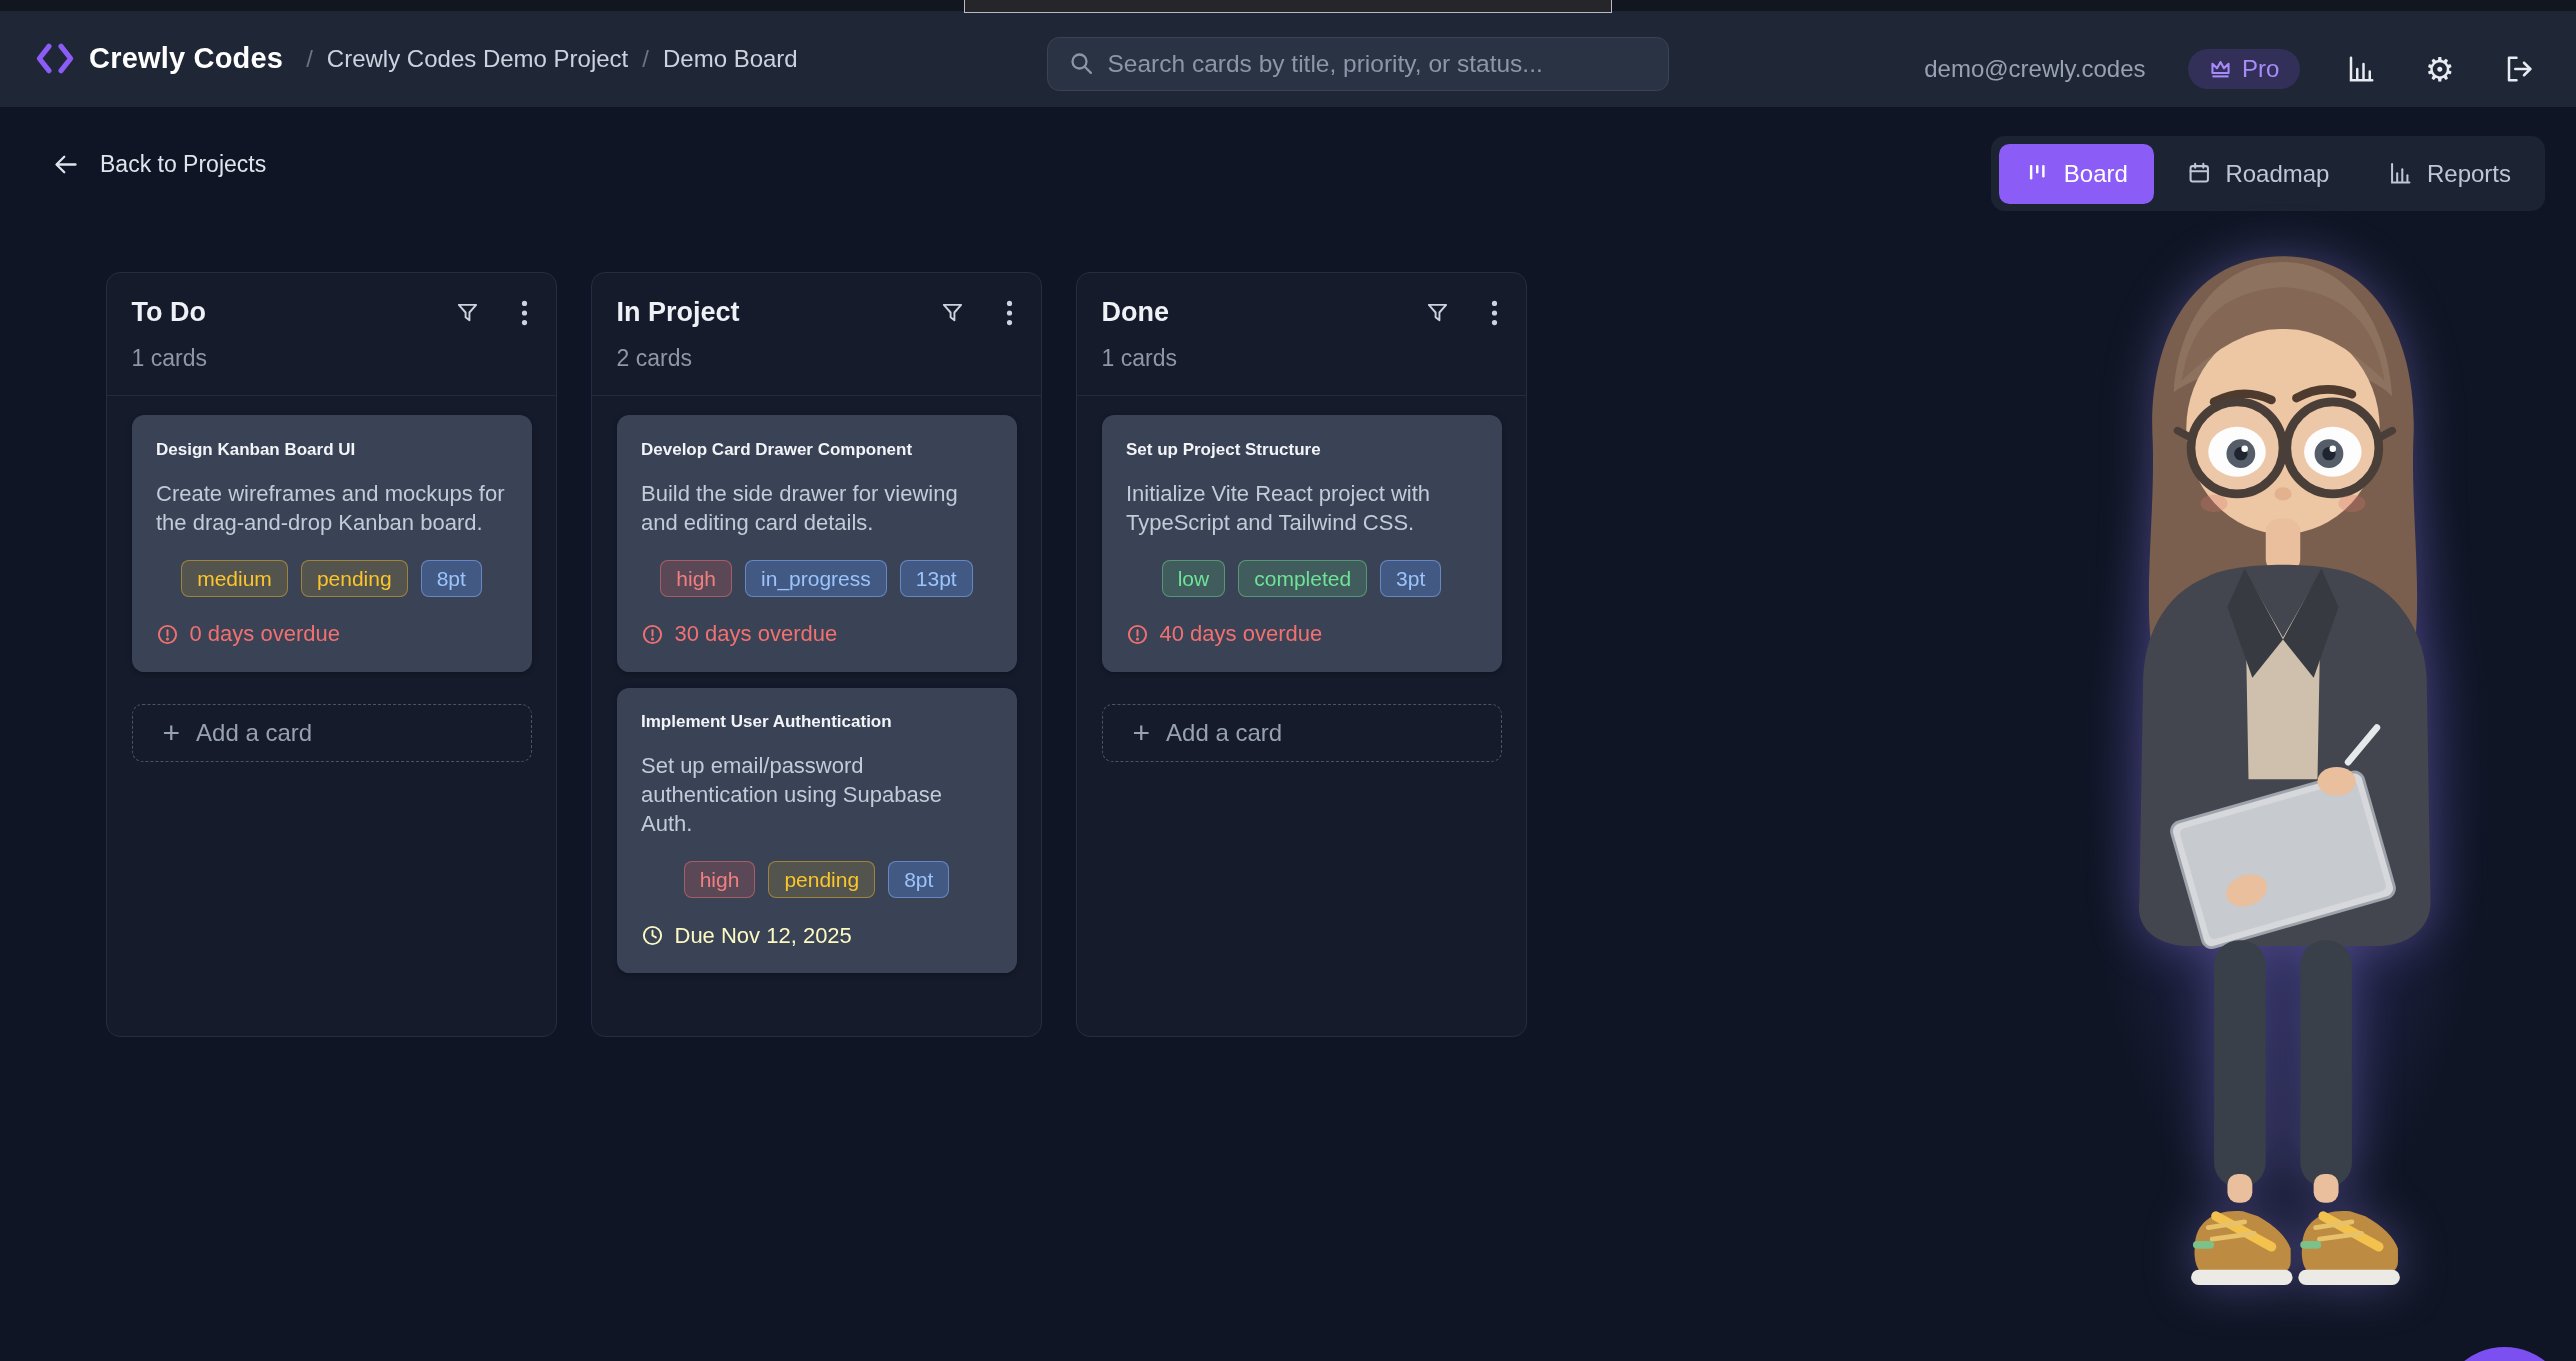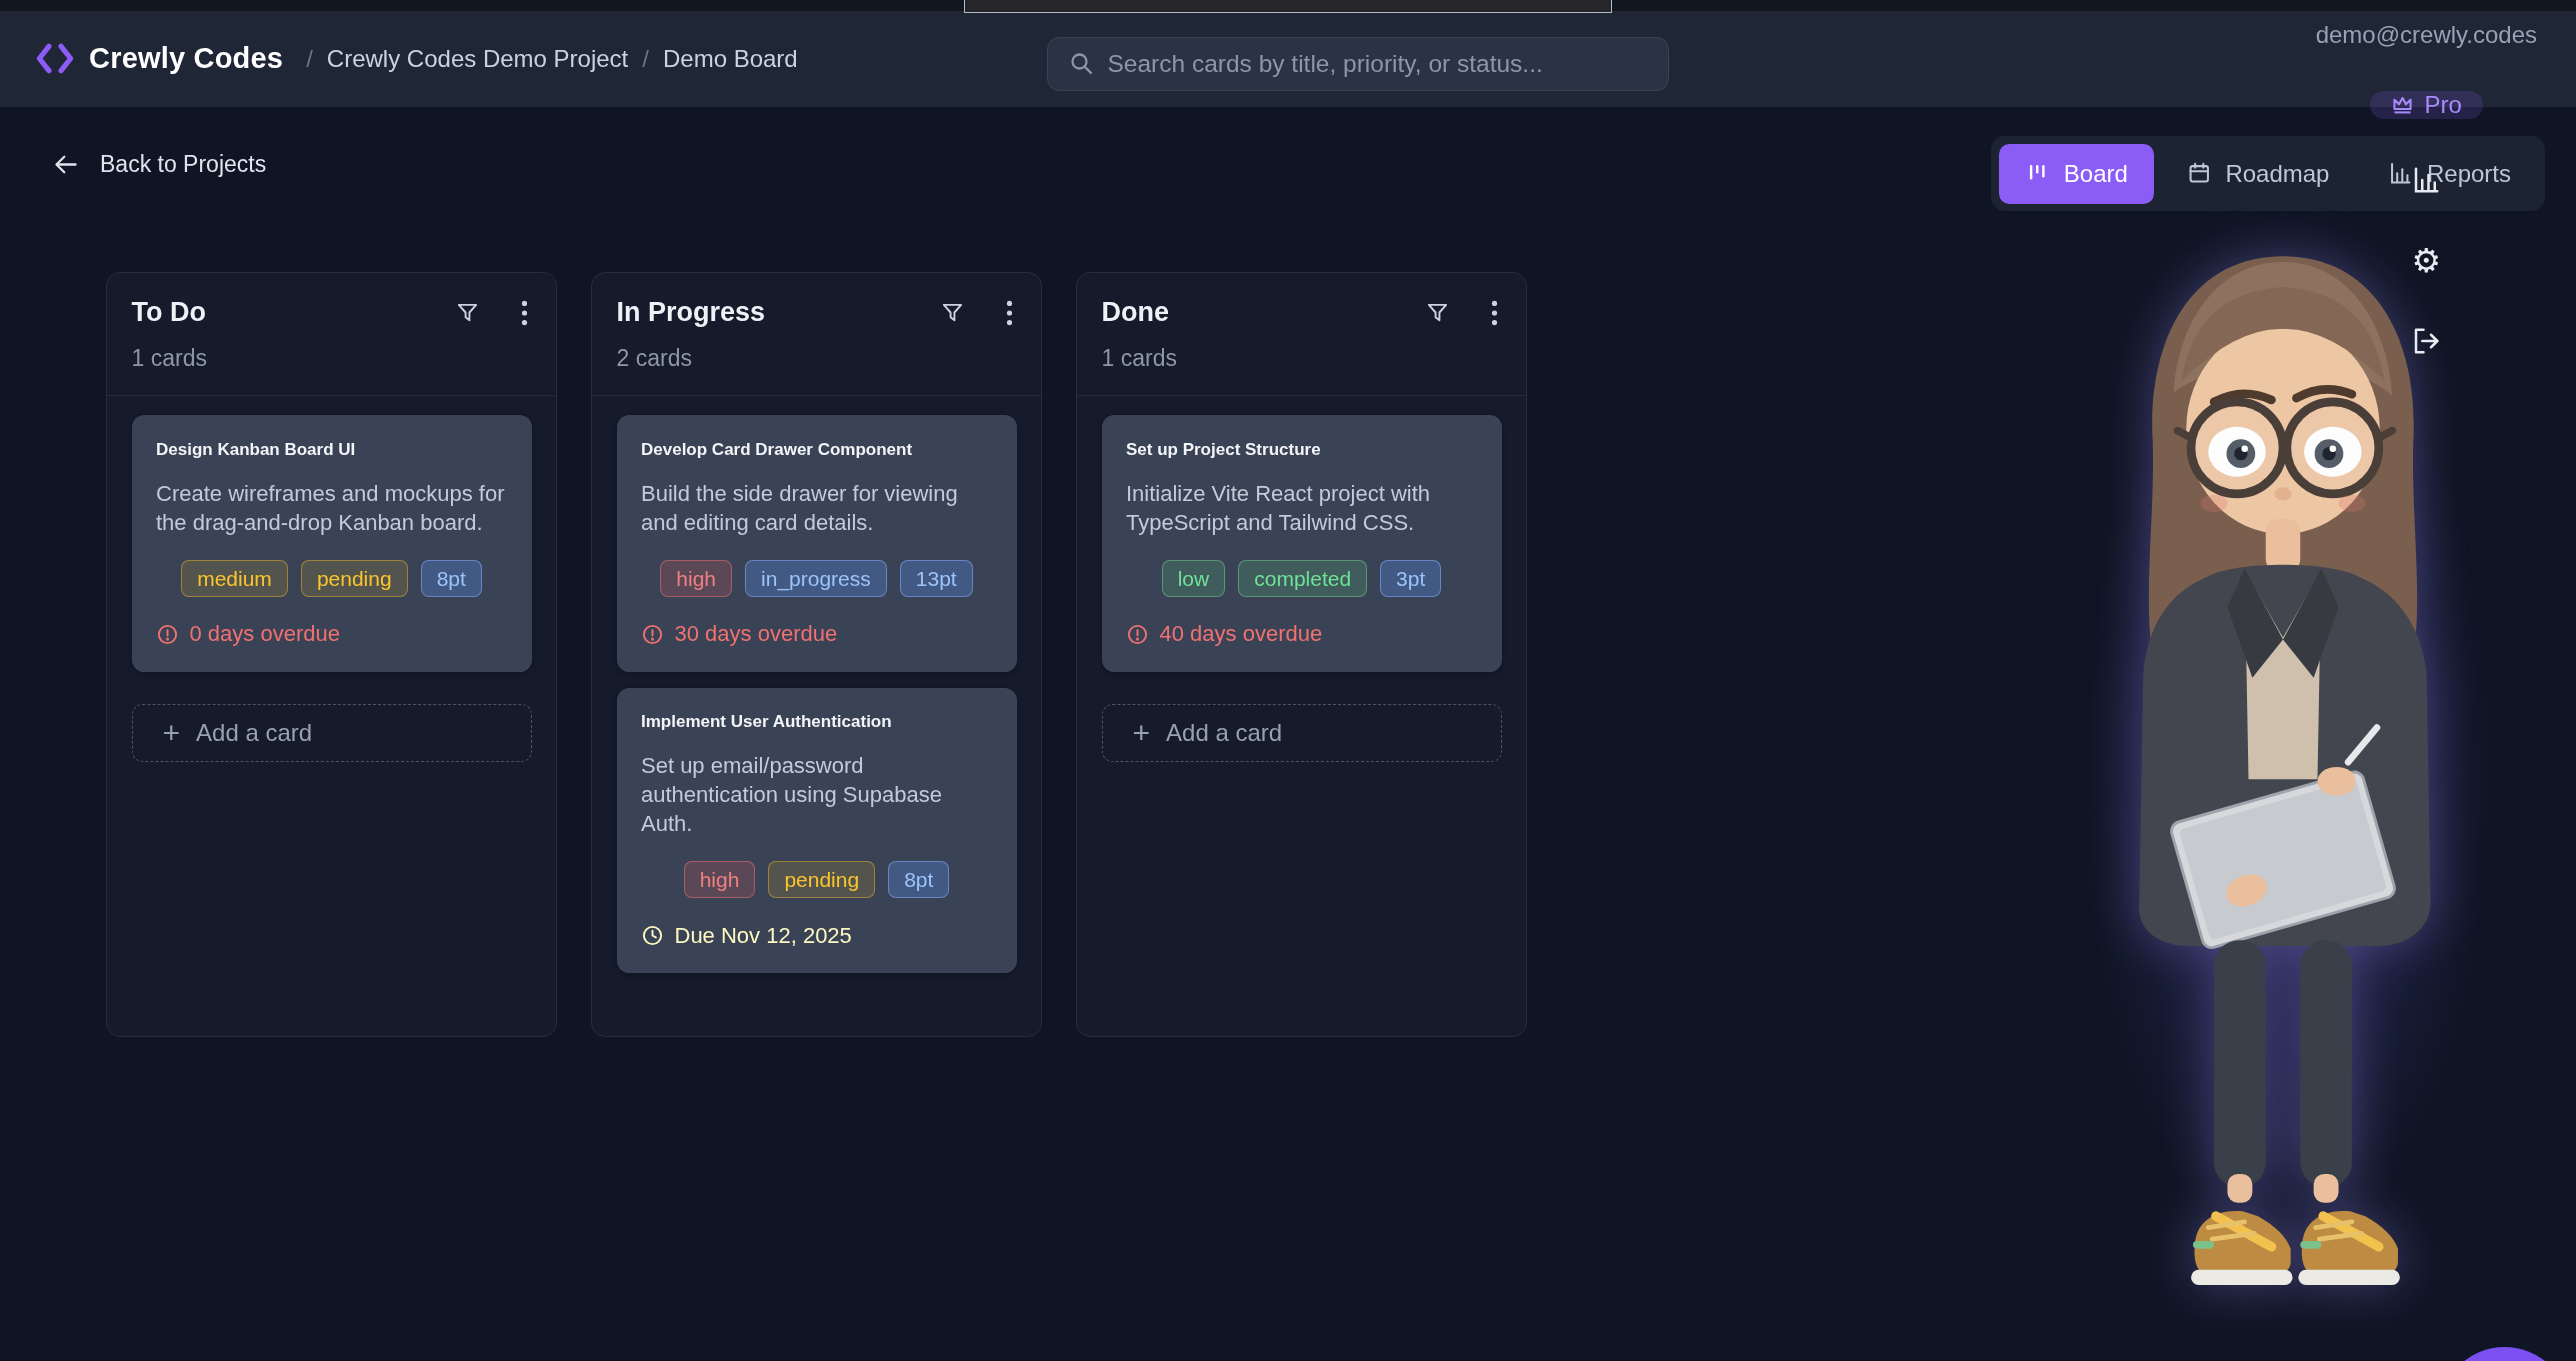--- a/index.html
+++ b/index.html
@@ -31,21 +31,21 @@
     background:#2a3344; border:1.3px solid #3a4457; border-radius:12.3px;
     display:flex; align-items:center; padding:0 21px; gap:14px;
   }
   .search-input {
     flex:1; background:transparent; border:none; outline:none;
     font-family:"Liberation Sans", sans-serif; font-size:24.5px; color:#c9cfdb;
   }
   .search-input::placeholder { color:#8d96a9; }
   .header-right {
     position:absolute; right:39px; top:10.5px; height:96px;
-    display:flex; align-items:center; gap:42px;flex-direction:column;
+    display:flex; align-items:center; gap:42px;
   }
   .user-email { font-size:24px; color:#98a1b3; }
   .pro-pill {
     display:flex; align-items:center; gap:10.5px; height:40px; padding:0 21px;
     background:rgba(139,92,246,0.18); border-radius:20px; cursor:pointer;
   }
   .pro-pill span { color:#a78bfa; font-size:24px; }
   .icon-btn { background:none; border:none; cursor:pointer; display:flex; align-items:center; justify-content:center; padding:3.5px; }
   
   .main { position:absolute; top:107px; left:0; width:100%; height:1255px; }
@@ -281,21 +281,21 @@
         <button class="add-card" style="margin-top:16px;">
           <span class="add-plus">+</span>
           <span>Add a card</span>
         </button>
       </div>
     </section>
 
     <section class="column">
       <div class="col-header">
         <div class="col-title-row">
-          <span class="col-title">In Progress</span>
+          <span class="col-title">In Project</span>
           <div class="col-icons">
             <button class="icon-btn">
               <span>
                 <svg width="23" height="23" viewBox="0 0 24 24" fill="none" stroke="#cdd3de" stroke-width="2" stroke-linejoin="round">
                   <path d="M3 4 L21 4 L14 12 L14 20 L10 17 L10 12 Z"></path>
                 </svg>
               </span>
             </button>
             <button class="icon-btn">
               <span>

